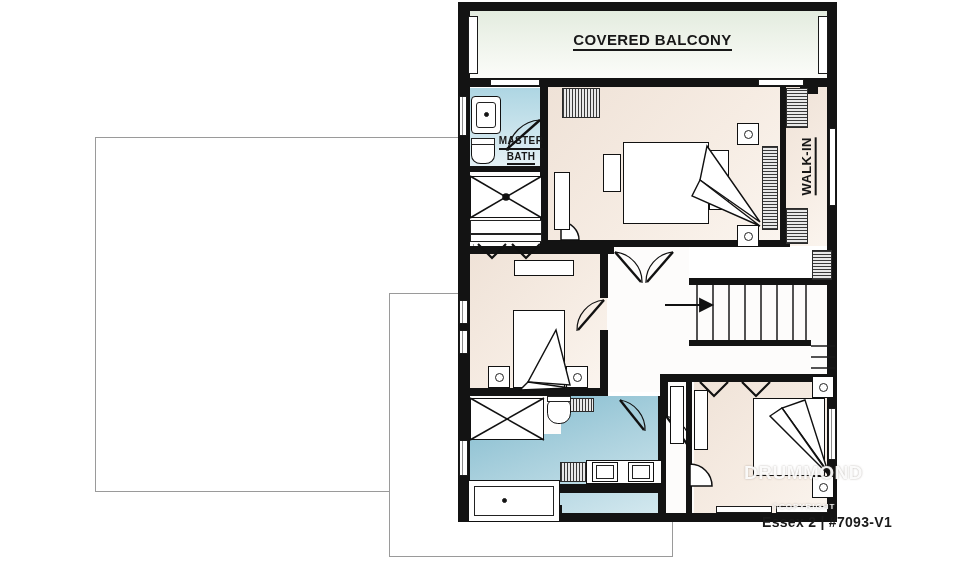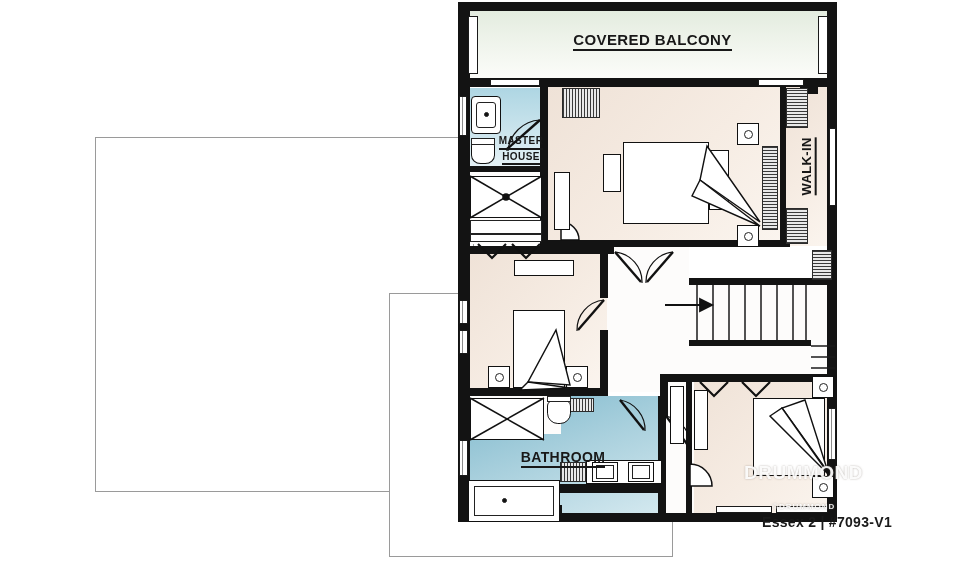--- a/index.html
+++ b/index.html
@@ -261,36 +261,33 @@
   <div class="fx" style="left:554px;top:172px;width:16px;height:58px;"></div>
   <div class="fx" style="left:670px;top:386px;width:14px;height:58px;"></div>
 
   <div class="lbl" style="left:470px;top:32px;width:365px;font-size:15px;">
     <span class="nm">COVERED BALCONY</span>
   </div>
 
 
   <div class="lbl" style="left:492px;top:92px;width:58px;font-size:10px;margin-top:44px;">
     <span class="nm">MASTER</span><br>
-    <span class="nm" style="margin-top:2px;">HOUSE</span>
+    <span class="nm" style="margin-top:2px;">BATH</span>
   </div>
 
   <div class="lbl vert" style="left:758px;top:158px;width:100px;font-size:13px;">
     <span class="nm">WALK-IN</span>
   </div>
 
 
-  <div class="lbl" style="left:470px;top:450px;width:186px;font-size:14px;">
-    <span class="nm">BATHROOM</span>
-  </div>
 
 
   <div id="wm">
     <span class="l1">DRUMMOND</span>
-    <span class="cp">©DRUMMOND</span>
+    <span class="cp">©COPYRIGHT</span>
     <svg width="210" height="62" style="position:absolute;left:0;top:0;">
       <g fill="none" stroke="rgba(255,255,255,.92)" stroke-width="3">
         <path d="M 150 10 A 26 26 0 0 1 150 52"></path>
         <path d="M 132 12 L 132 40 A 10 10 0 0 1 112 40"></path>
       </g>
     </svg>
   </div>
 
   <div id="plannum">Essex 2 | #7093-V1</div>
 

